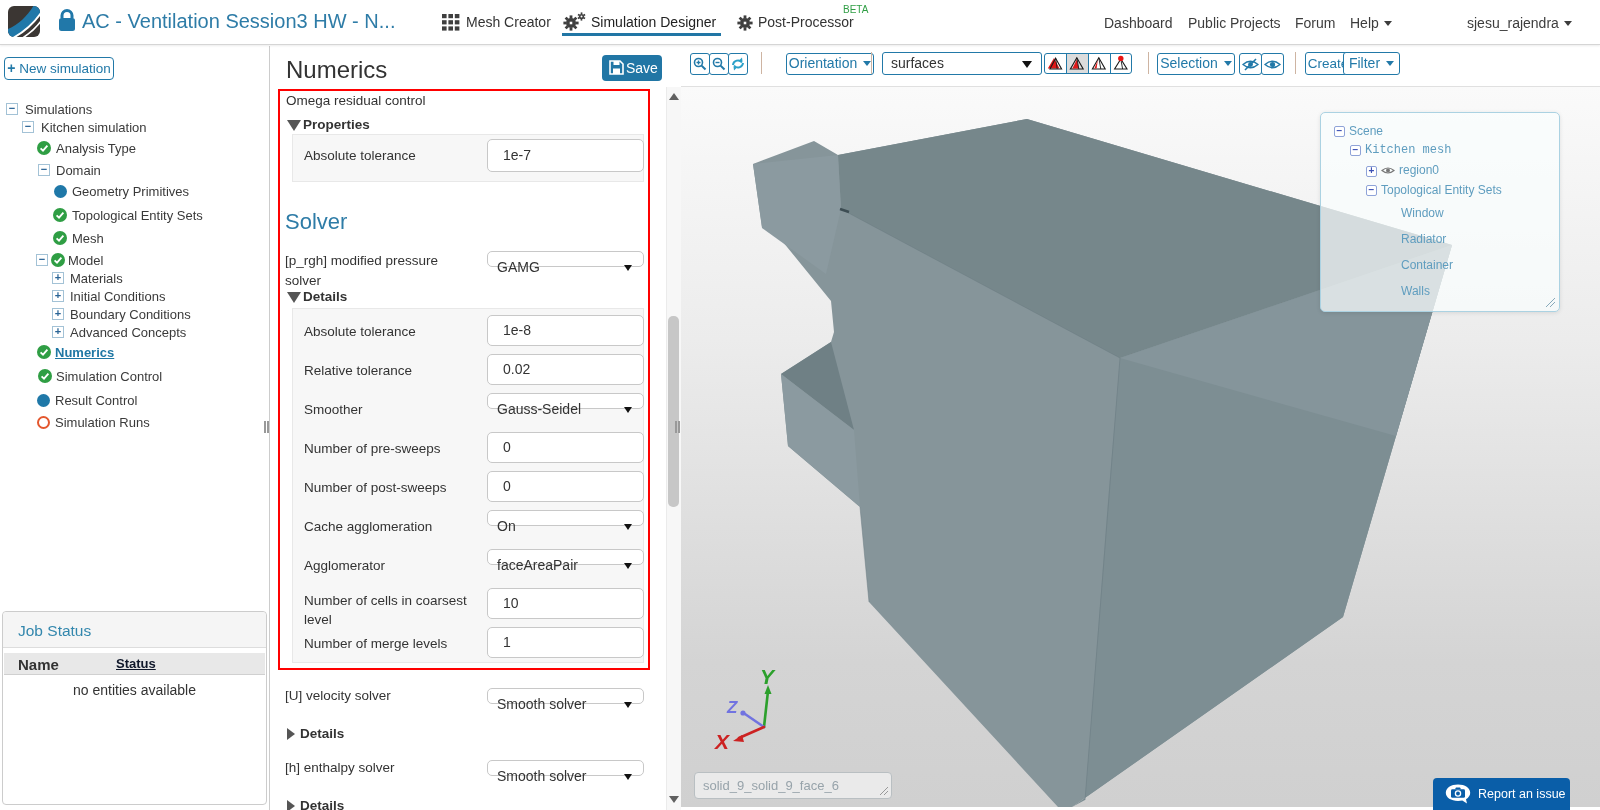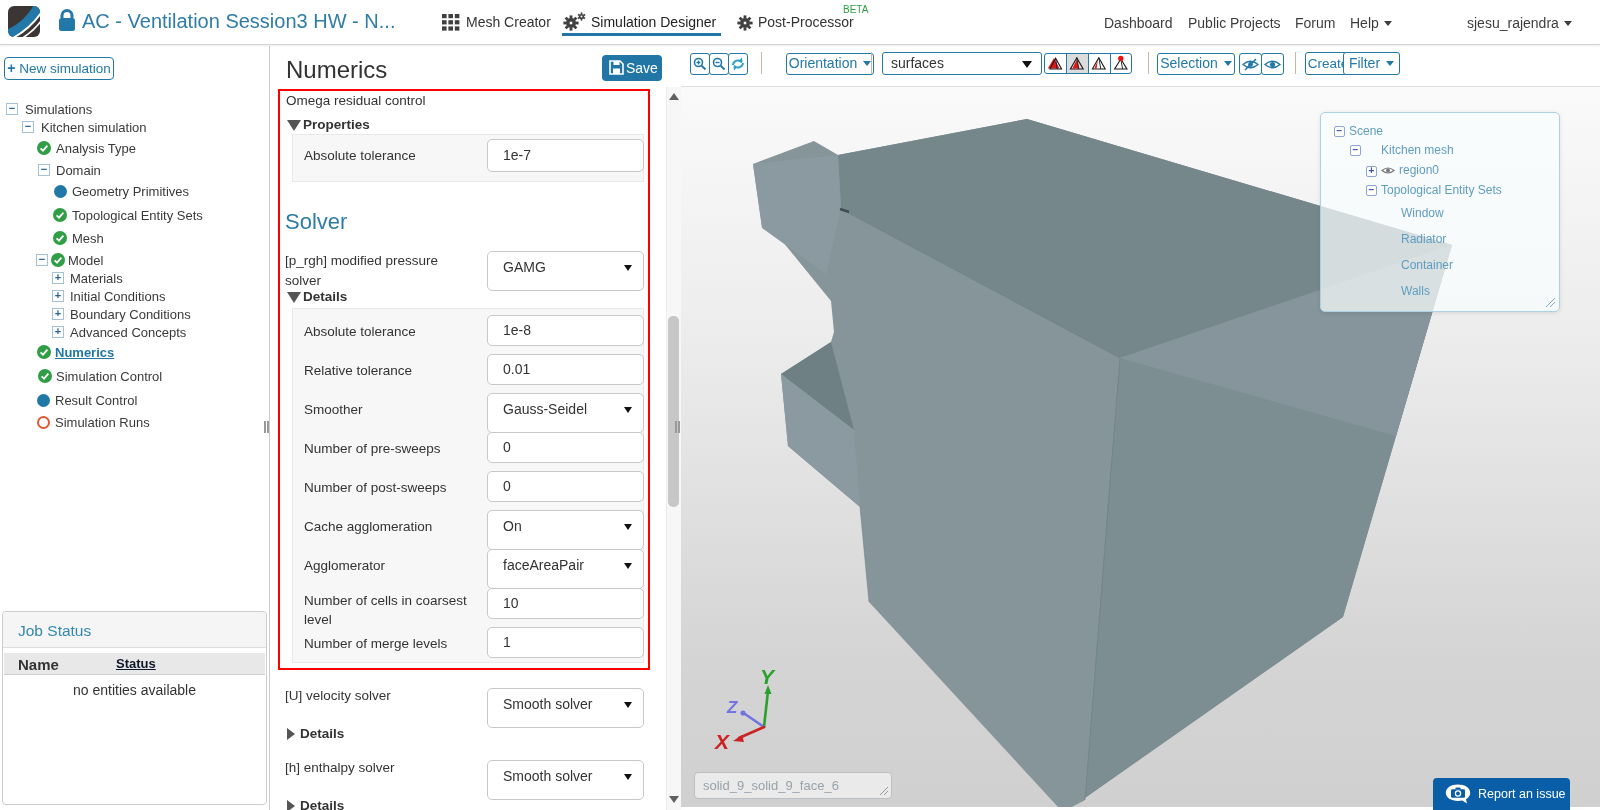--- a/index.html
+++ b/index.html
@@ -17,23 +17,23 @@
   border-right:1px solid #ccc; }
 .trow { position:absolute; font-size:13px; color:#3a3a3a; white-space:nowrap; }
 .pm { position:absolute; width:12px; height:12px; border:1px solid #a3c2d6; background:#fff;
   color:#2a6496; font-size:11px; line-height:9px; text-align:center; font-weight:bold; }
 
 #panel { position:absolute; left:271px; top:46px; width:410px; height:764px; background:#fff; }
 .lbl { position:absolute; font-size:13.5px; color:#333; }
 .inp { position:absolute; left:216px; width:157px; height:33px; background:#fff;
   border:1px solid #c8c8c8; border-radius:5px; font-size:14px; color:#333;
   line-height:31px; padding-left:15px; }
-.sel { position:absolute; left:216px; width:157px; height:40px; background:#fff;
+.sel { position:absolute; left:216px; width:157px; height:16px; background:#fff;
   border:1px solid #c8c8c8; border-radius:5px; font-size:14px; color:#333;
-  line-height:30px; padding-left:15px; }
+  line-height:30px; padding-left:9px; }
 .sel .sc { position:absolute; right:11px; top:13px; width:0; height:0;
   border-left:4.5px solid transparent; border-right:4.5px solid transparent; border-top:6.5px solid #111; }
 .fieldset { position:absolute; left:21px; width:352px; background:#f7f7f7; border:1px solid #e8e8e8; }
 .ital { font-weight:bold; }
 .tri-d { display:inline-block; width:0; height:0; border-left:7px solid transparent;
   border-right:7px solid transparent; border-top:11px solid #555; margin-right:2px; vertical-align:-2px;}
 .tri-r { display:inline-block; width:0; height:0; border-top:6px solid transparent;
   border-bottom:6px solid transparent; border-left:8px solid #555; margin-right:5px; vertical-align:-2px;}
 
 #viewport { position:absolute; left:681px; top:46px; width:919px; height:764px; background:#fff; }
@@ -259,21 +259,21 @@
     <div class="lbl" style="left:11px;top:54px;">Relative tolerance</div>
     <div class="lbl" style="left:11px;top:93px;">Smoother</div>
     <div class="lbl" style="left:11px;top:132px;">Number of pre-sweeps</div>
     <div class="lbl" style="left:11px;top:171px;">Number of post-sweeps</div>
     <div class="lbl" style="left:11px;top:210px;">Cache agglomeration</div>
     <div class="lbl" style="left:11px;top:249px;">Agglomerator</div>
     <div class="lbl" style="left:11px;top:282px;line-height:19px;">Number of cells in coarsest<br>level</div>
     <div class="lbl" style="left:11px;top:327px;">Number of merge levels</div>
   </div>
   <div class="inp" style="top:269px;height:31px;line-height:29px;">1e-8</div>
-  <div class="inp" style="top:308px;height:31px;line-height:29px;">0.01</div>
+  <div class="inp" style="top:308px;height:31px;line-height:29px;">0.02</div>
   <div class="sel" style="top:347px;">Gauss-Seidel<span class="sc"></span></div>
   <div class="inp" style="top:386px;height:31px;line-height:29px;">0</div>
   <div class="inp" style="top:425px;height:31px;line-height:29px;">0</div>
   <div class="sel" style="top:464px;">On<span class="sc"></span></div>
   <div class="sel" style="top:503px;">faceAreaPair<span class="sc"></span></div>
   <div class="inp" style="top:542px;height:31px;line-height:29px;">10</div>
   <div class="inp" style="top:581px;height:31px;line-height:29px;">1</div>
 
   <div class="lbl" style="left:14px;top:642px;">[U] velocity solver</div>
   <div class="sel" style="top:642px;">Smooth solver<span class="sc"></span></div>
@@ -397,21 +397,21 @@
       <text x="79" y="597" font-size="21" font-weight="bold" font-style="italic" fill="#2ca02c">Y</text>
       <text x="46" y="626" font-size="17" font-weight="bold" font-style="italic" fill="#7173e0">Z</text>
       <text x="34" y="662" font-size="21" font-weight="bold" font-style="italic" fill="#cc2222">X</text>
     </svg>
   </div>
 
   <div id="scenetree">
     <div class="spm" style="left:13px;top:13px;">−</div>
       <div class="strow" style="left:28px;top:11px;">Scene</div>
     <div class="spm" style="left:29px;top:32px;">−</div>
-      <div class="strow" style="left:60px;top:30px;">Kitchen mesh</div>
+      <div class="strow" style="left:44px;top:30px;font-family:Liberation Mono, monospace;">Kitchen mesh</div>
     <div class="spm" style="left:45px;top:53px;">+</div>
     <svg class="abs" style="left:60px;top:52px;" width="14" height="11" viewBox="0 0 14 11">
         <path d="M1 5.5 Q7 0.5 13 5.5 Q7 10.5 1 5.5 Z" fill="none" stroke="#777" stroke-width="1.2"></path>
         <circle cx="7" cy="5.5" r="2" fill="#777"></circle>
       </svg>
     <div class="strow" style="left:78px;top:50px;">region0</div>
     <div class="spm" style="left:45px;top:72px;">−</div>
       <div class="strow" style="left:60px;top:70px;">Topological Entity Sets</div>
     <div class="strow" style="left:80px;top:93px;">Window</div>
     <div class="strow" style="left:80px;top:119px;">Radiator</div>

